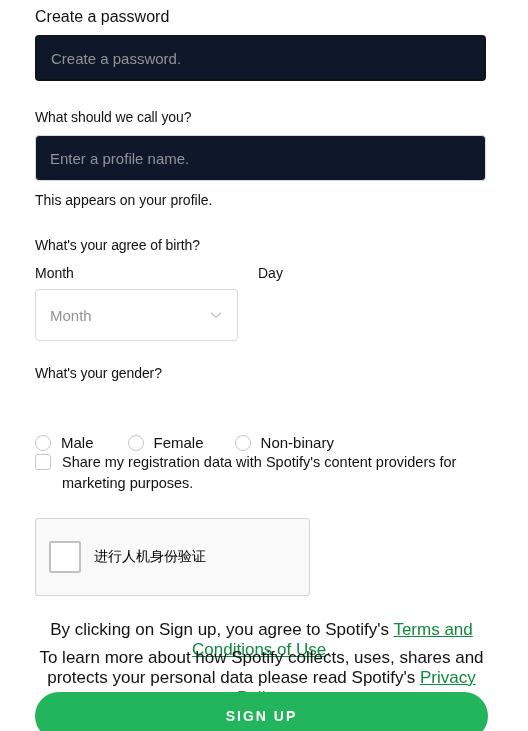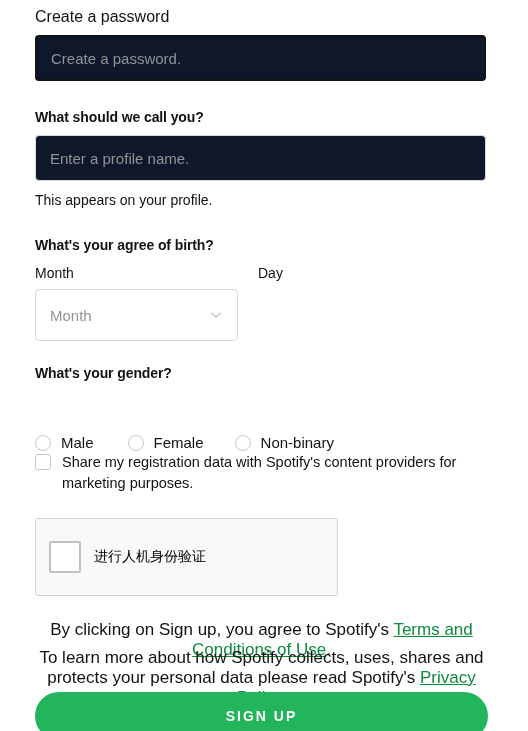--- a/index.html
+++ b/index.html
@@ -19,21 +19,21 @@
   .form {
     position: absolute;
     left: 35px;
     top: 0;
     width: 453px;
   }
 
   
   .field-label {
     font-size: 14px;
-    font-weight: bold;
+    font-weight: normal;
     color: #121212;
     letter-spacing: -0.1px;
   }
 
   
   .text-input {
     box-sizing: border-box;
     width: 451px;
     height: 46px;
     border-radius: 4px;
@@ -142,21 +142,21 @@
     font-size: 14.5px;
     line-height: 21px;
     color: #121212;
     margin-left: 11px;
     max-width: 400px;
   }
 
   
   .recaptcha {
     box-sizing: border-box;
-    width: 303px;
+    width: 275px;
     height: 78px;
     background: #f9f9f9;
     border: 1px solid #d3d3d3;
     border-radius: 3px;
     display: flex;
     align-items: center;
     position: relative;
   }
   .recaptcha-check {
     width: 28px;

